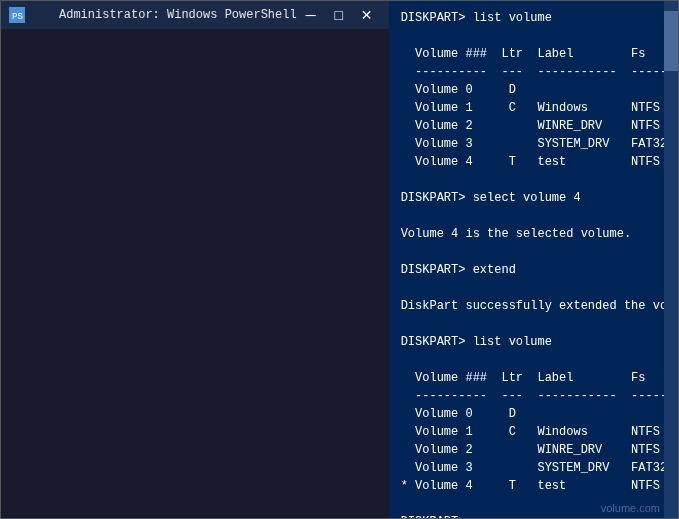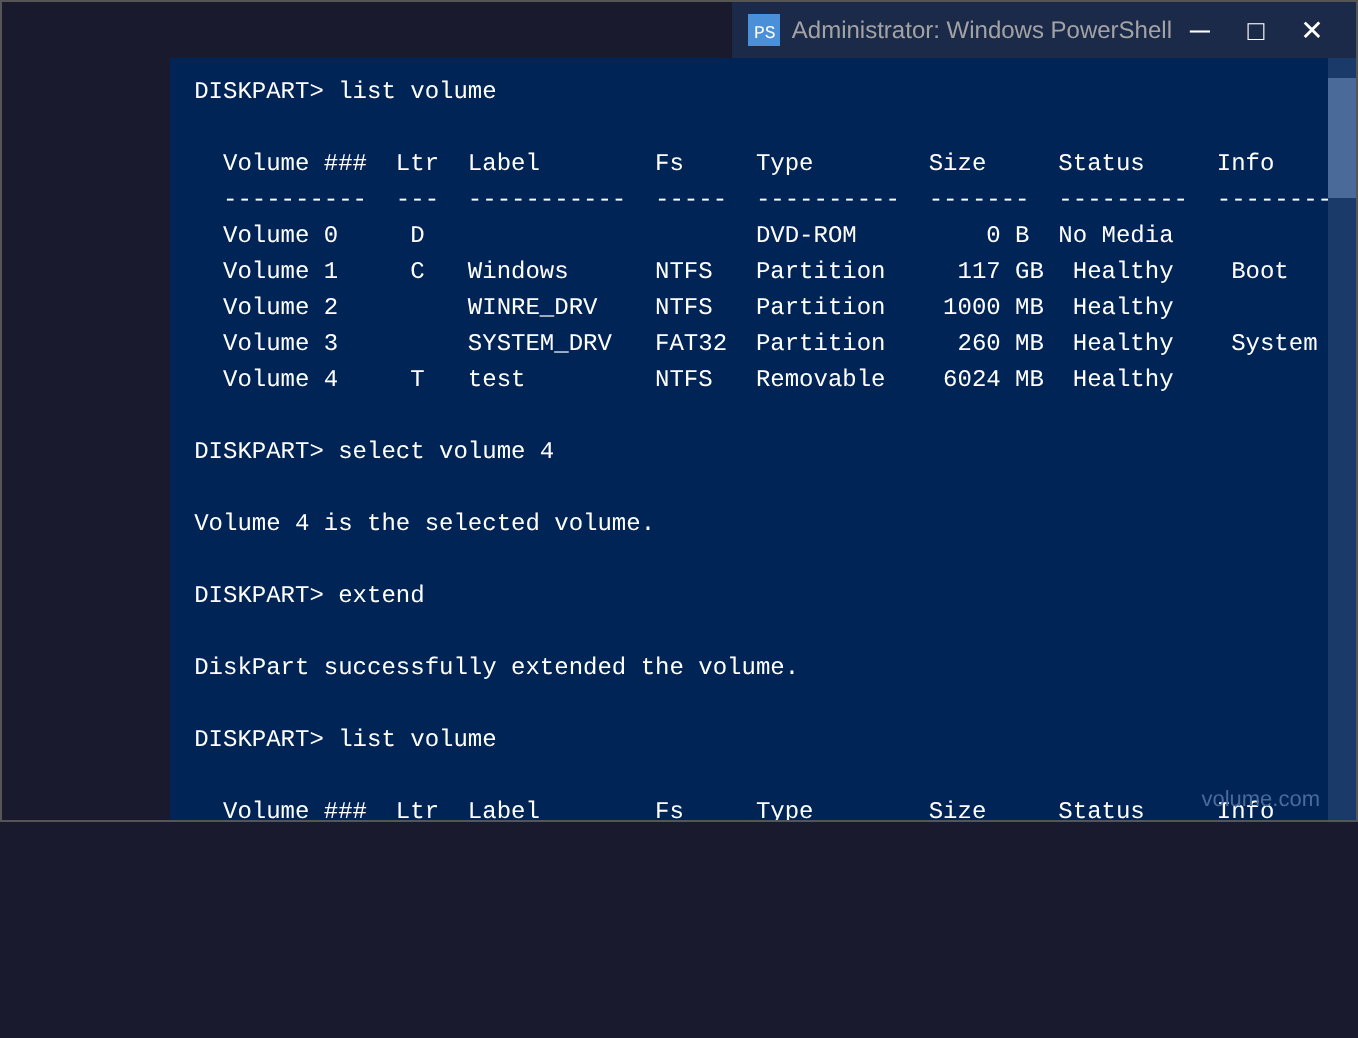--- a/index.html
+++ b/index.html
@@ -6,25 +6,24 @@
     body {
       width: 679px;
       height: 519px;
       overflow: hidden;
       font-family: 'Courier New', Courier, monospace;
       background: #1a1a2e;
     }
 
     .window {
       width: 679px;
-      height: 411px;
+      height: 519px;
       display: flex;
-      flex-direction: column;
+      flex-direction: row;
       border: 1px solid #555;
-      align-items: flex-end;
     }
 
     .title-bar {
       height: 28px;
       background: #1c2a4a;
       display: flex;
       align-items: center;
       justify-content: space-between;
       padding: 0 8px;
       flex-shrink: 0;
@@ -39,23 +38,24 @@
     .title-bar-icon {
       width: 16px;
       height: 16px;
       background: #4a90d9;
       display: flex;
       align-items: center;
       justify-content: center;
     }
 
     .title-bar-text {
-      color: #a3a3a3;
+      color: #e5e5e5;
       font-size: 12px;
-      font-family: Liberation Sans, sans-serif;
+      font-family: Liberation Mono, monospace;
+      margin-left: 28px;
     }
 
     .title-bar-controls {
       display: flex;
       gap: 0;
     }
 
     .title-btn {
       width: 28px;
       height: 28px;

